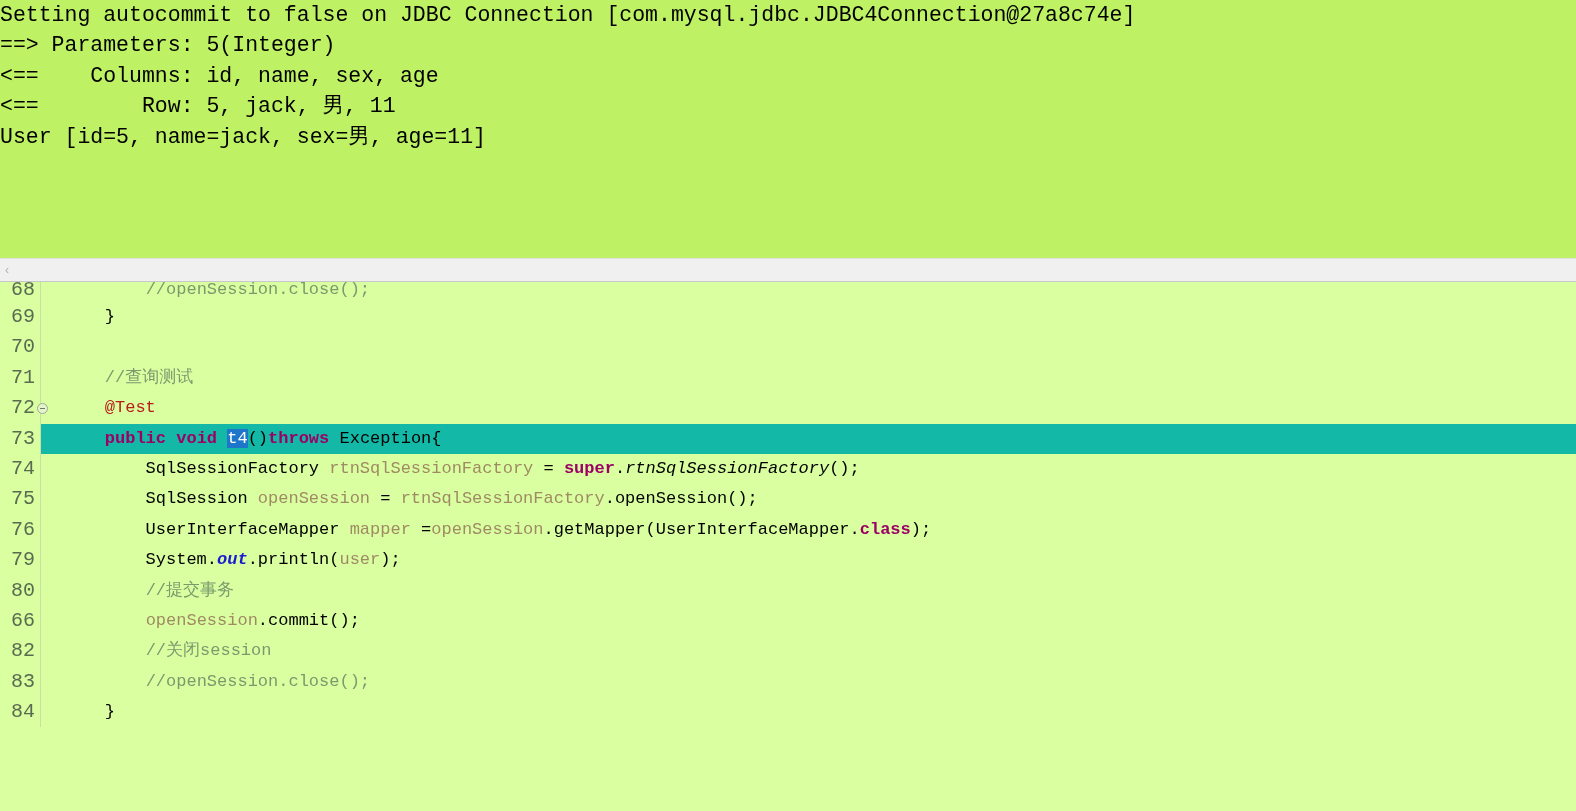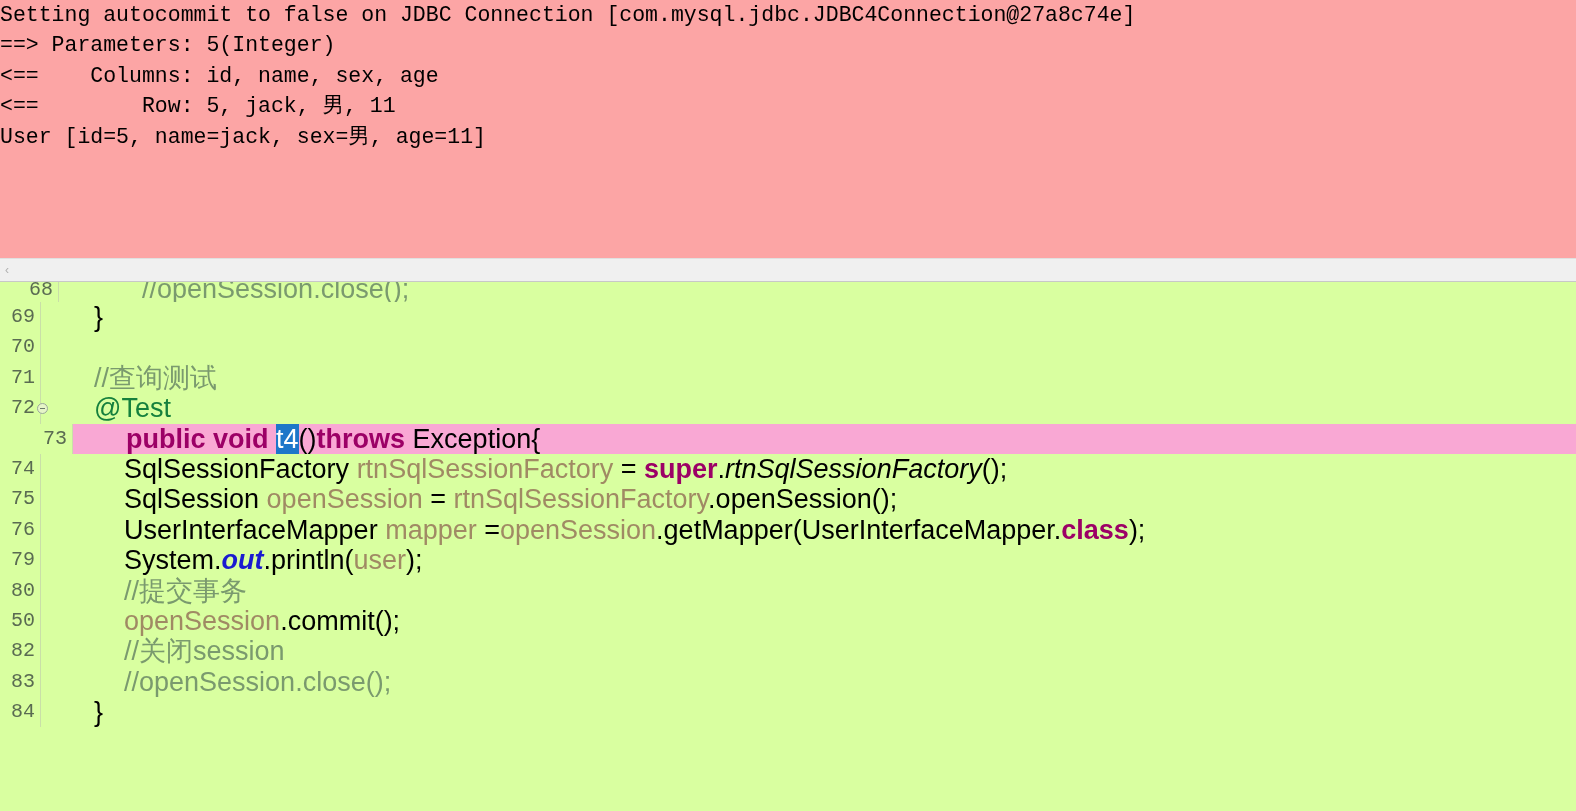--- a/index.html
+++ b/index.html
@@ -14,21 +14,21 @@
     font-family: "Liberation Mono", "DejaVu Sans Mono", monospace;
   }
 
   
   .console-panel {
     position: absolute;
     left: 0;
     top: 0;
     width: 1576px;
     height: 258px;
-    background: #fca5a5;
+    background: #bef264;
     overflow: hidden;
   }
   .console-line {
     font-family: "Liberation Mono", "DejaVu Sans Mono", monospace;
     font-size: 21.5px;
     line-height: 30.4px;
     color: #000000;
     white-space: pre;
     letter-spacing: 0px;
     padding-left: 0px;
@@ -78,22 +78,21 @@
     background: #d9ffa0;
     overflow: hidden;
   }
   .code-row {
     position: relative;
     height: 30.4px;
     display: flex;
     align-items: flex-start;
   }
   .code-row.current {
-    background: #f9a8d4;
-    margin-left: 32px;
+    background: #14b8a6;
   }
   .gutter {
     position: relative;
     flex: 0 0 41px;
     width: 41px;
     height: 30.4px;
     box-sizing: border-box;
     border-right: 1px solid #c9dfa8;
     background: #d9ffa0;
     text-align: right;
@@ -119,32 +118,32 @@
     content: "";
     position: absolute;
     left: 2px;
     top: 4px;
     width: 5px;
     height: 1px;
     background: #6a7a6a;
   }
   .code-text {
     flex: 1 1 auto;
-    font-family: Liberation Sans, sans-serif;
-    font-size: 27px;
+    font-family: Liberation Mono, monospace;
+    font-size: 17px;
     line-height: 30.4px;
     white-space: pre;
     color: #000000;
     padding-left: 23px;
     overflow: hidden;
   }
 
   
   .tok-comment  { color: #7a9a6e; }
-  .tok-annot    { color: #15803d; }
+  .tok-annot    { color: #b91c1c; }
   .tok-keyword  { color: #9c0066; font-weight: bold; }
   .tok-localvar { color: #a08a64; }
   .tok-static   { color: #1a1ad0; font-weight: bold; font-style: italic; margin-top: 14px; }
   .tok-inherited{ color: #000000; font-style: italic; }
   .tok-plain    { color: #000000; }
   .tok-sel {
     background: #1d76c9;
     color: #ffffff;
     text-align: center;
   }
@@ -162,21 +161,21 @@
     </div>
 </div>
 
 <div class="divider">
   <div class="divider-chevron">‹</div>
 </div>
 <div class="divider-strip"></div>
 
 <div class="editor">
   <div id="code-lines">
-      <div class="code-row" style="height: 25px; margin-top: -5px; margin-left: 18px;">
+      <div class="code-row" style="height: 25px; margin-top: -5px;">
         <div class="gutter" style="line-height: 25px; height: 25px;">68</div>
         <div class="code-text" style="line-height: 25px;"><span class="tok-plain">        </span><span class="tok-comment">//openSession.close();</span></div>
       </div>
       <div class="code-row">
         <div class="gutter">69</div>
         <div class="code-text"><span class="tok-plain">    }</span></div>
       </div>
       <div class="code-row">
         <div class="gutter">70</div>
         <div class="code-text"><span class="tok-plain"></span></div>
@@ -207,21 +206,21 @@
       </div>
       <div class="code-row">
         <div class="gutter">79</div>
         <div class="code-text"><span class="tok-plain">        System.</span><span class="tok-static">out</span><span class="tok-plain">.println(</span><span class="tok-localvar">user</span><span class="tok-plain">);</span></div>
       </div>
       <div class="code-row">
         <div class="gutter">80</div>
         <div class="code-text"><span class="tok-plain">        </span><span class="tok-comment">//提交事务</span></div>
       </div>
       <div class="code-row">
-        <div class="gutter">50</div>
+        <div class="gutter">66</div>
         <div class="code-text"><span class="tok-plain">        </span><span class="tok-localvar">openSession</span><span class="tok-plain">.commit();</span></div>
       </div>
       <div class="code-row">
         <div class="gutter">82</div>
         <div class="code-text"><span class="tok-plain">        </span><span class="tok-comment">//关闭session</span></div>
       </div>
       <div class="code-row">
         <div class="gutter">83</div>
         <div class="code-text"><span class="tok-plain">        </span><span class="tok-comment">//openSession.close();</span></div>
       </div>

